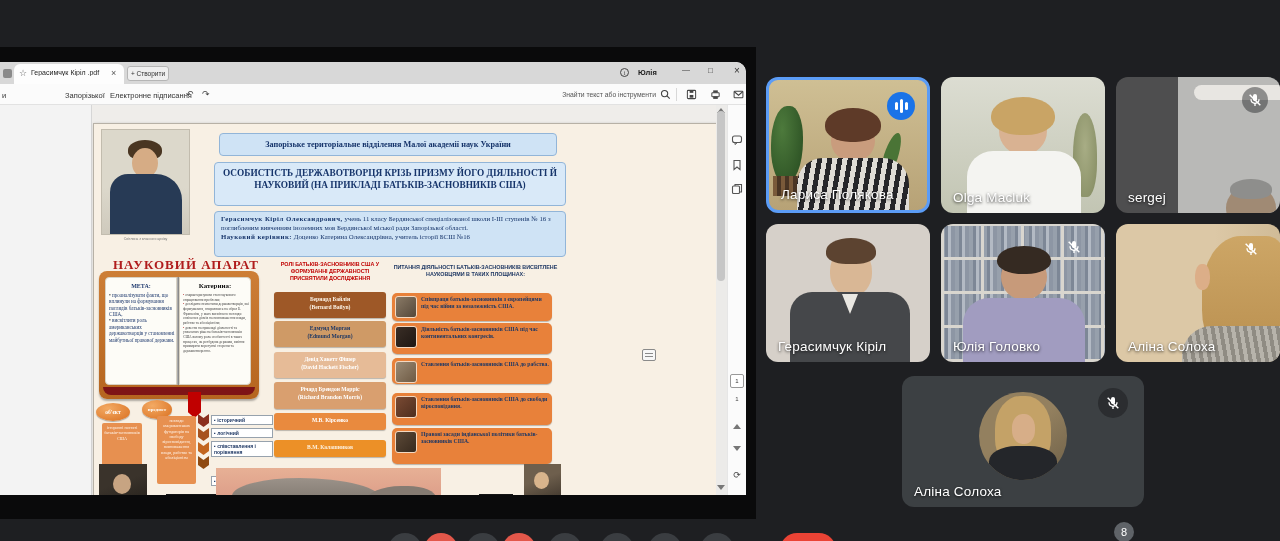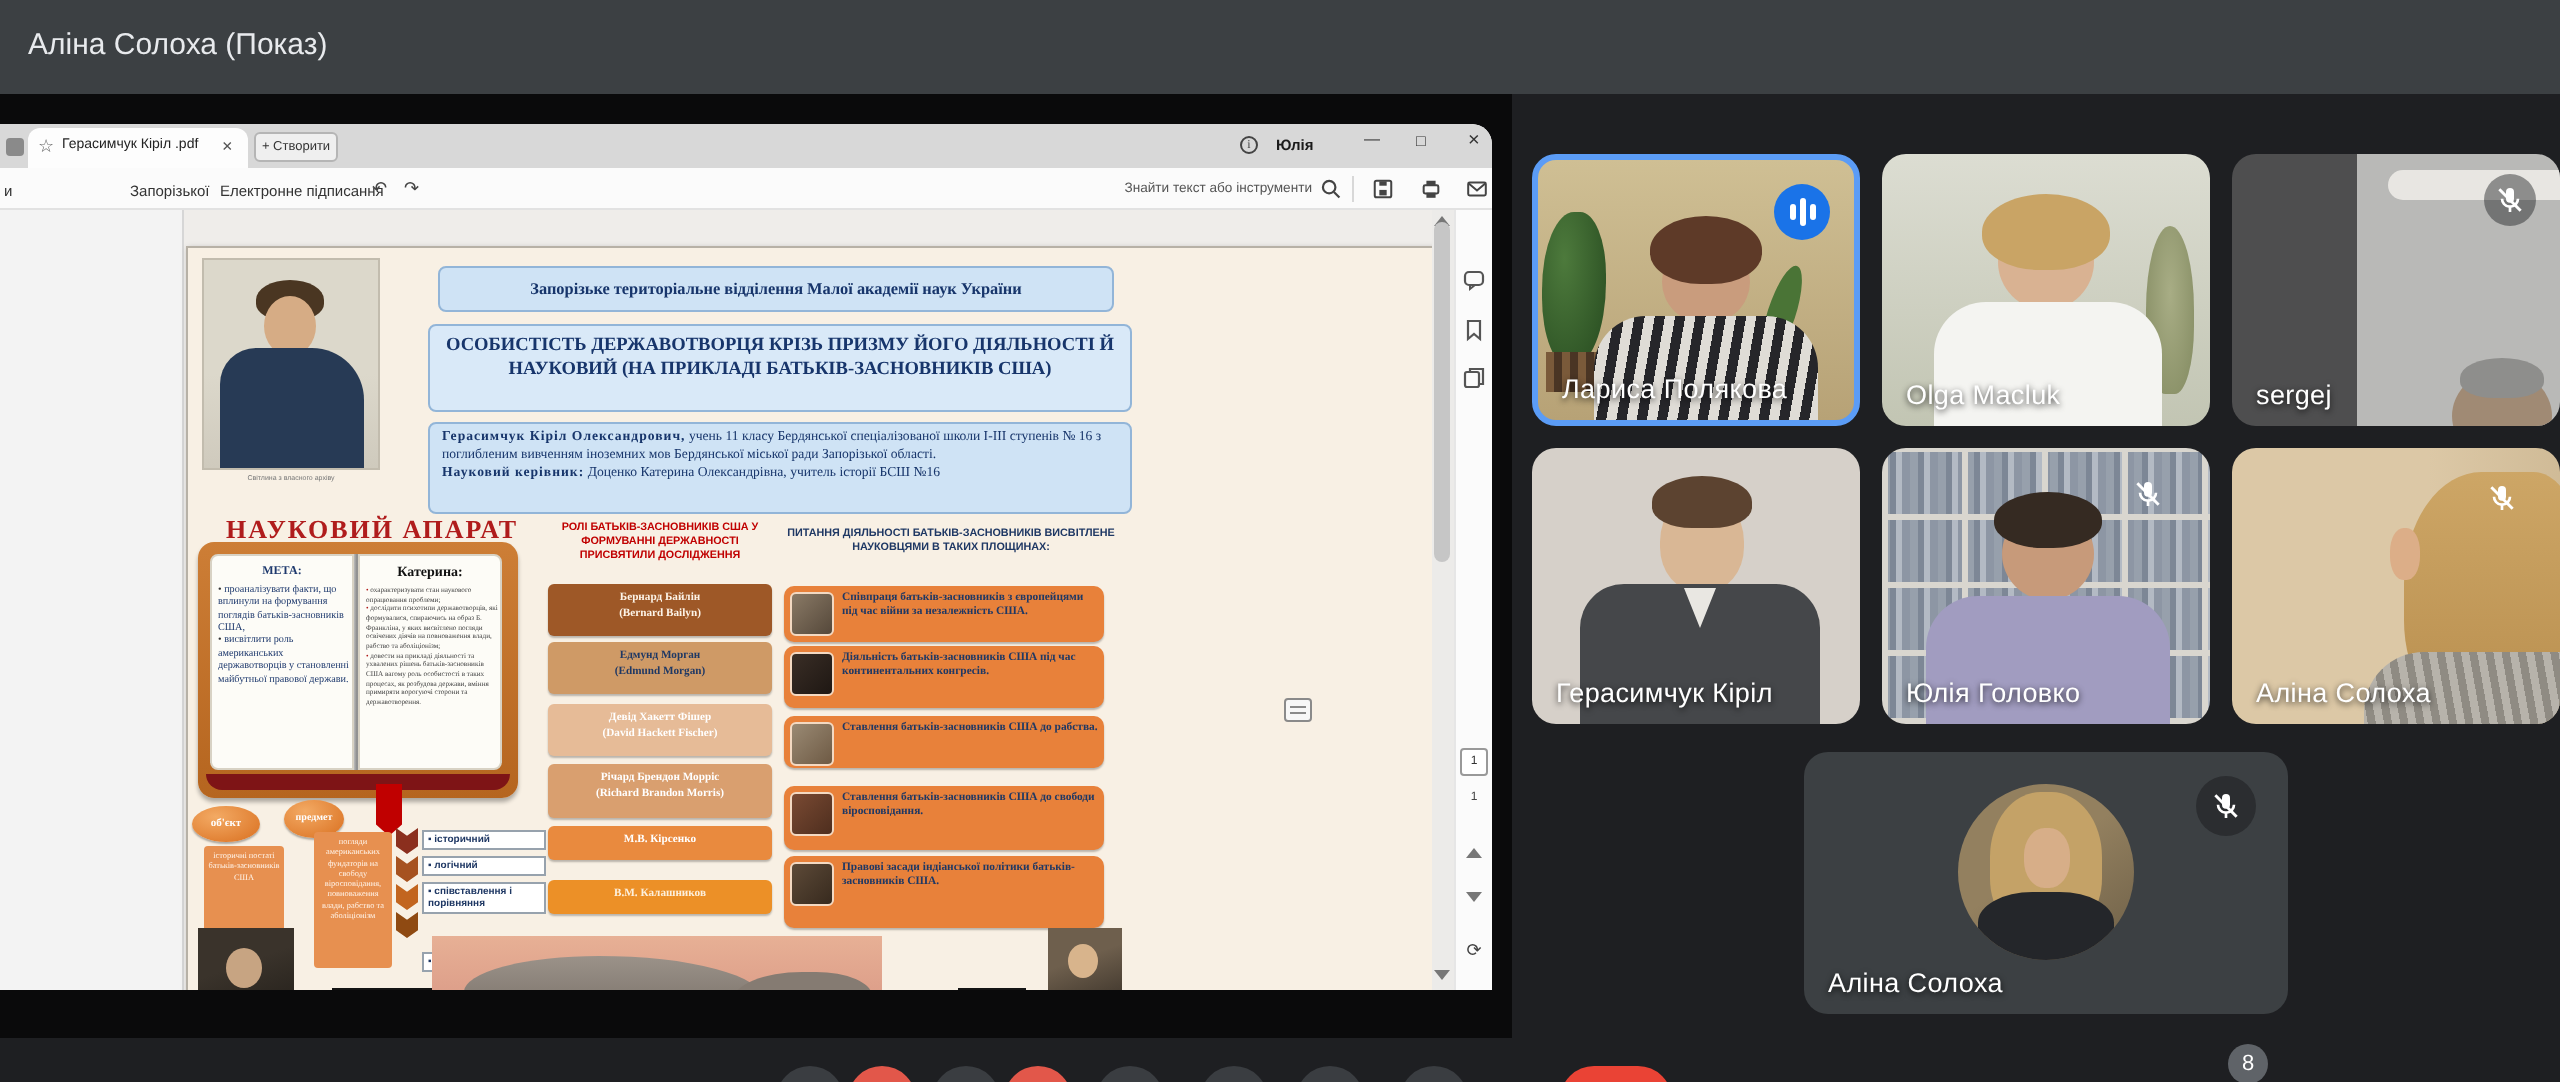--- a/index.html
+++ b/index.html
@@ -182,23 +182,20 @@
   .badge8{left:1114px;top:522px;width:20px;height:20px;border-radius:50%;background:#5f6368;color:#fff;font-size:11px;text-align:center;line-height:20px;}
   .ctl{top:533px;width:34px;height:34px;border-radius:50%;background:#3a3d41;}
   .ctl.red{background:#e2574a;}
   .ctl.pill{width:56px;border-radius:17px;background:#ea4335;}
 </style>
 </head>
 <body>
 
 <div class="stage">
 
-  <div class="ab banner">
-    <div class="ab banner-label">Аліна Солоха (Показ)</div>
-  </div>
 
   <div class="ab share-bg">
 
     <div class="ab acrobat">
 
       <div class="ab tabbar">
         <div class="ab tabstrip-icon"></div>
         <div class="ab tab">
           <span class="ab tab-star">☆</span>
           <span class="ab tab-title">Герасимчук Кіріл .pdf</span>

